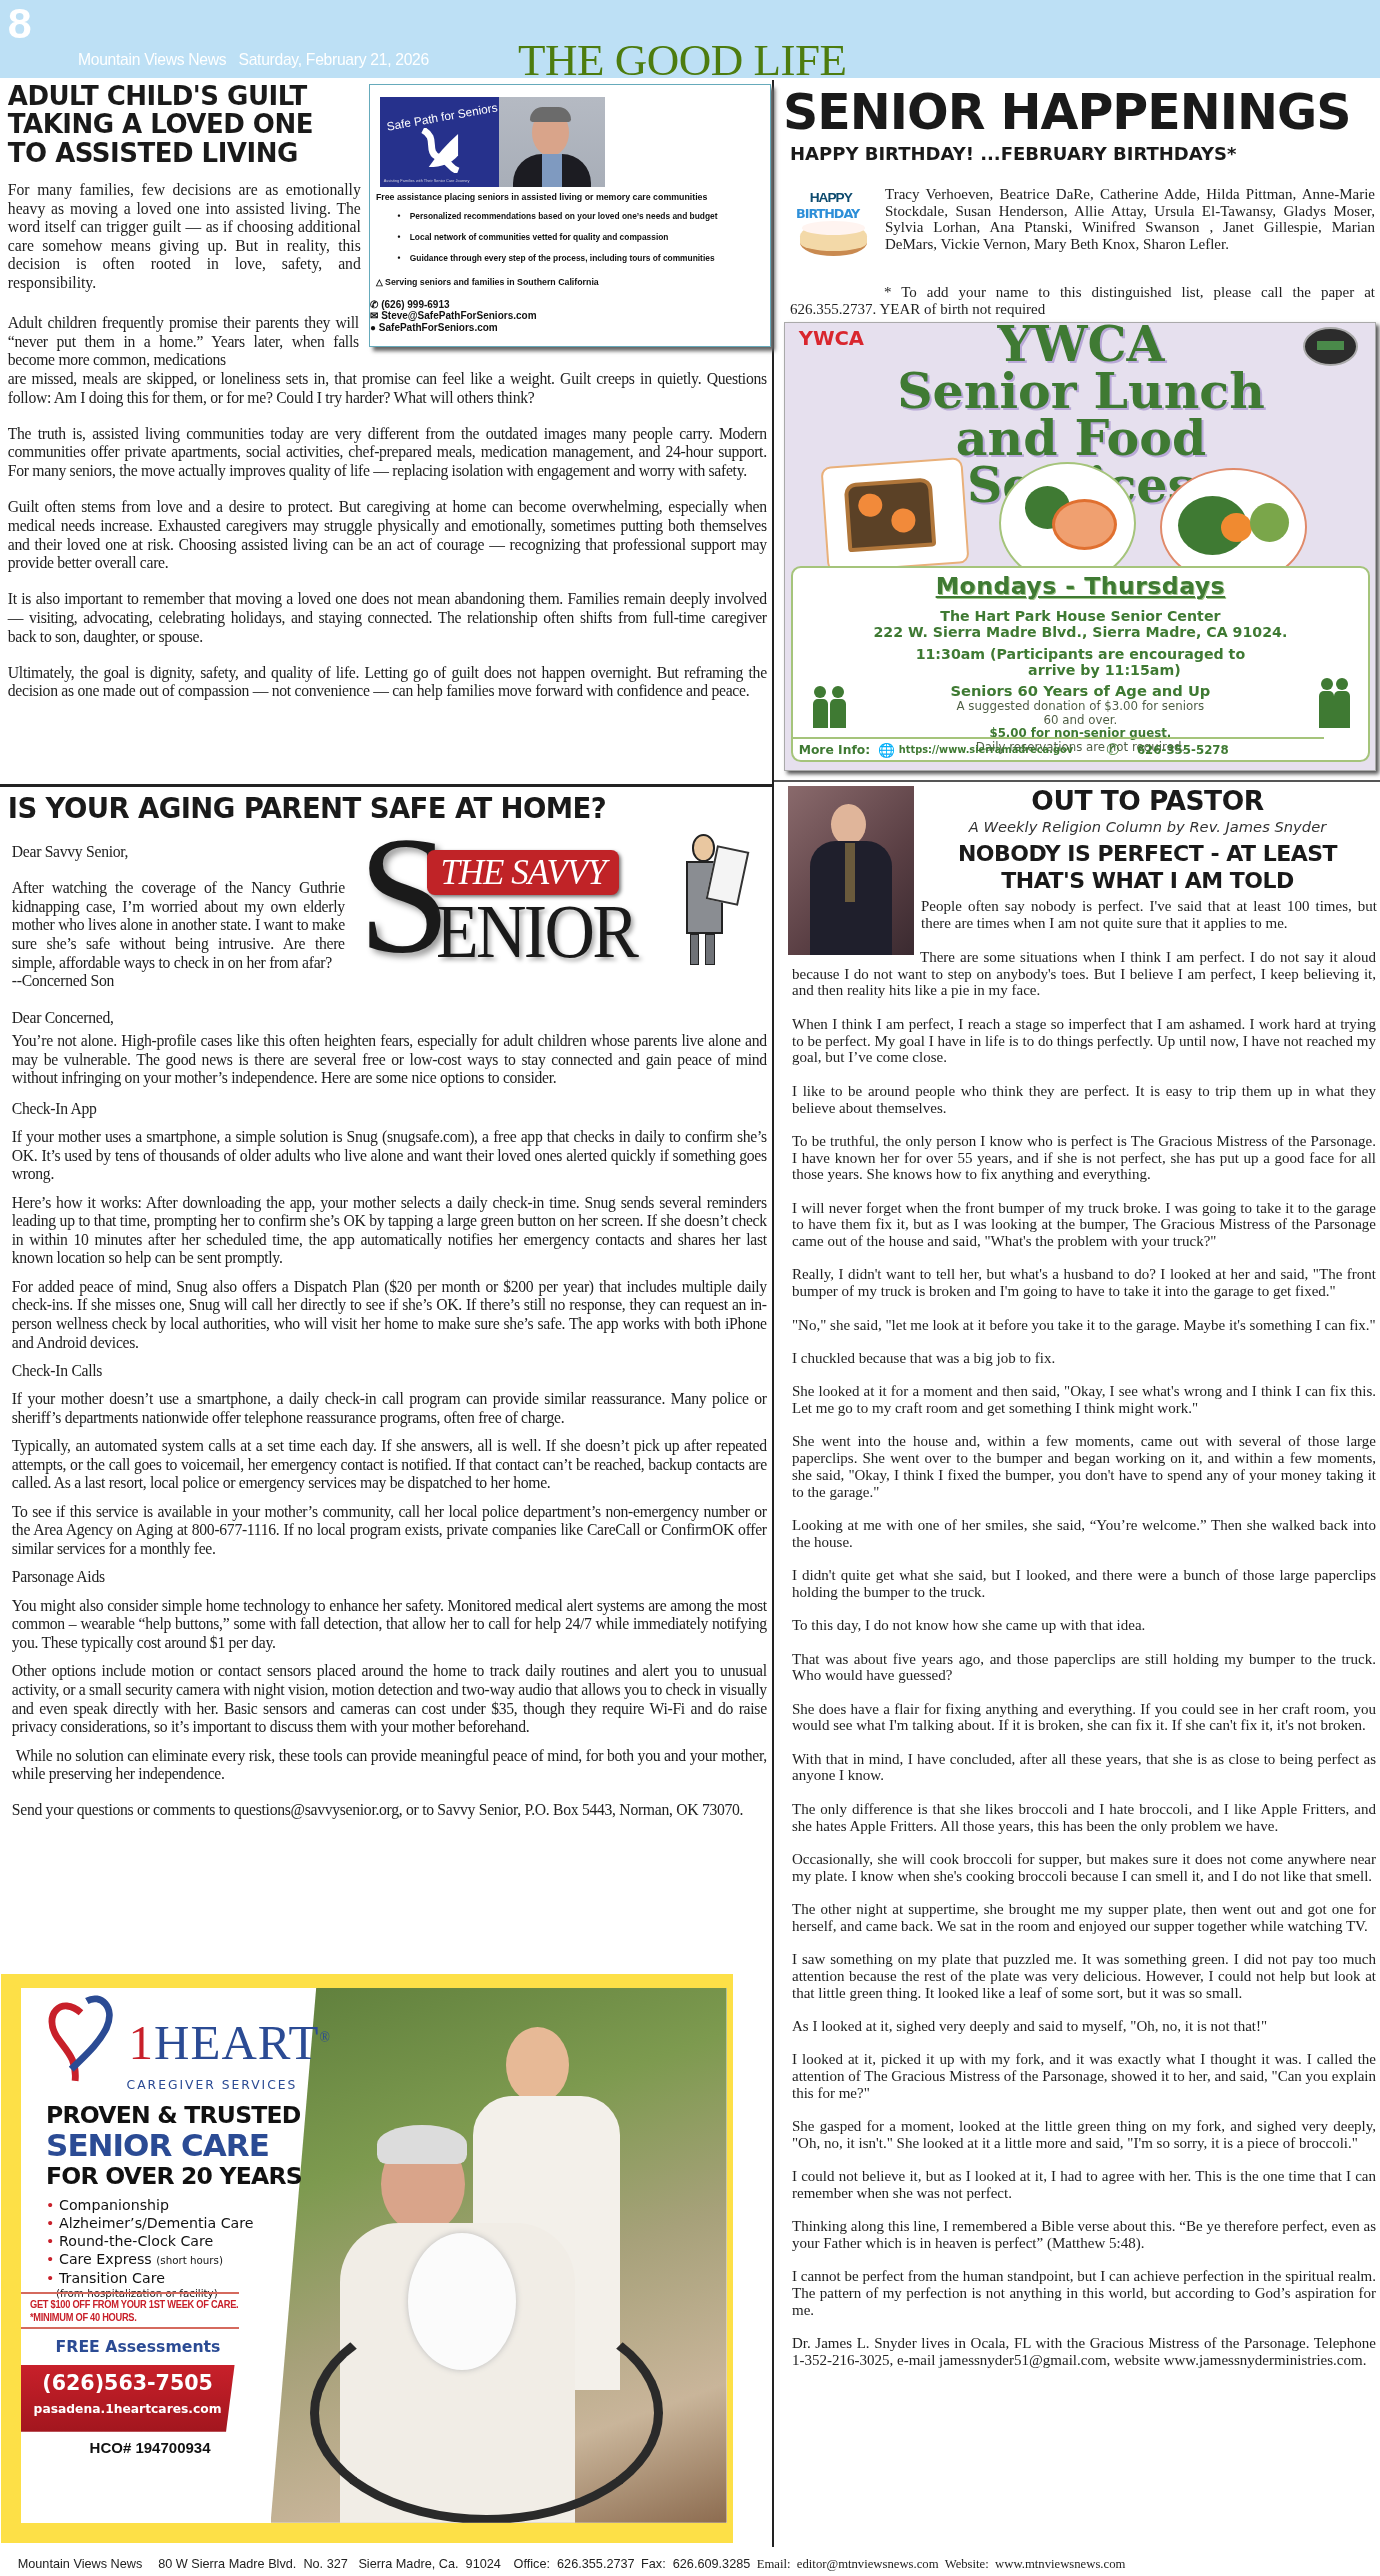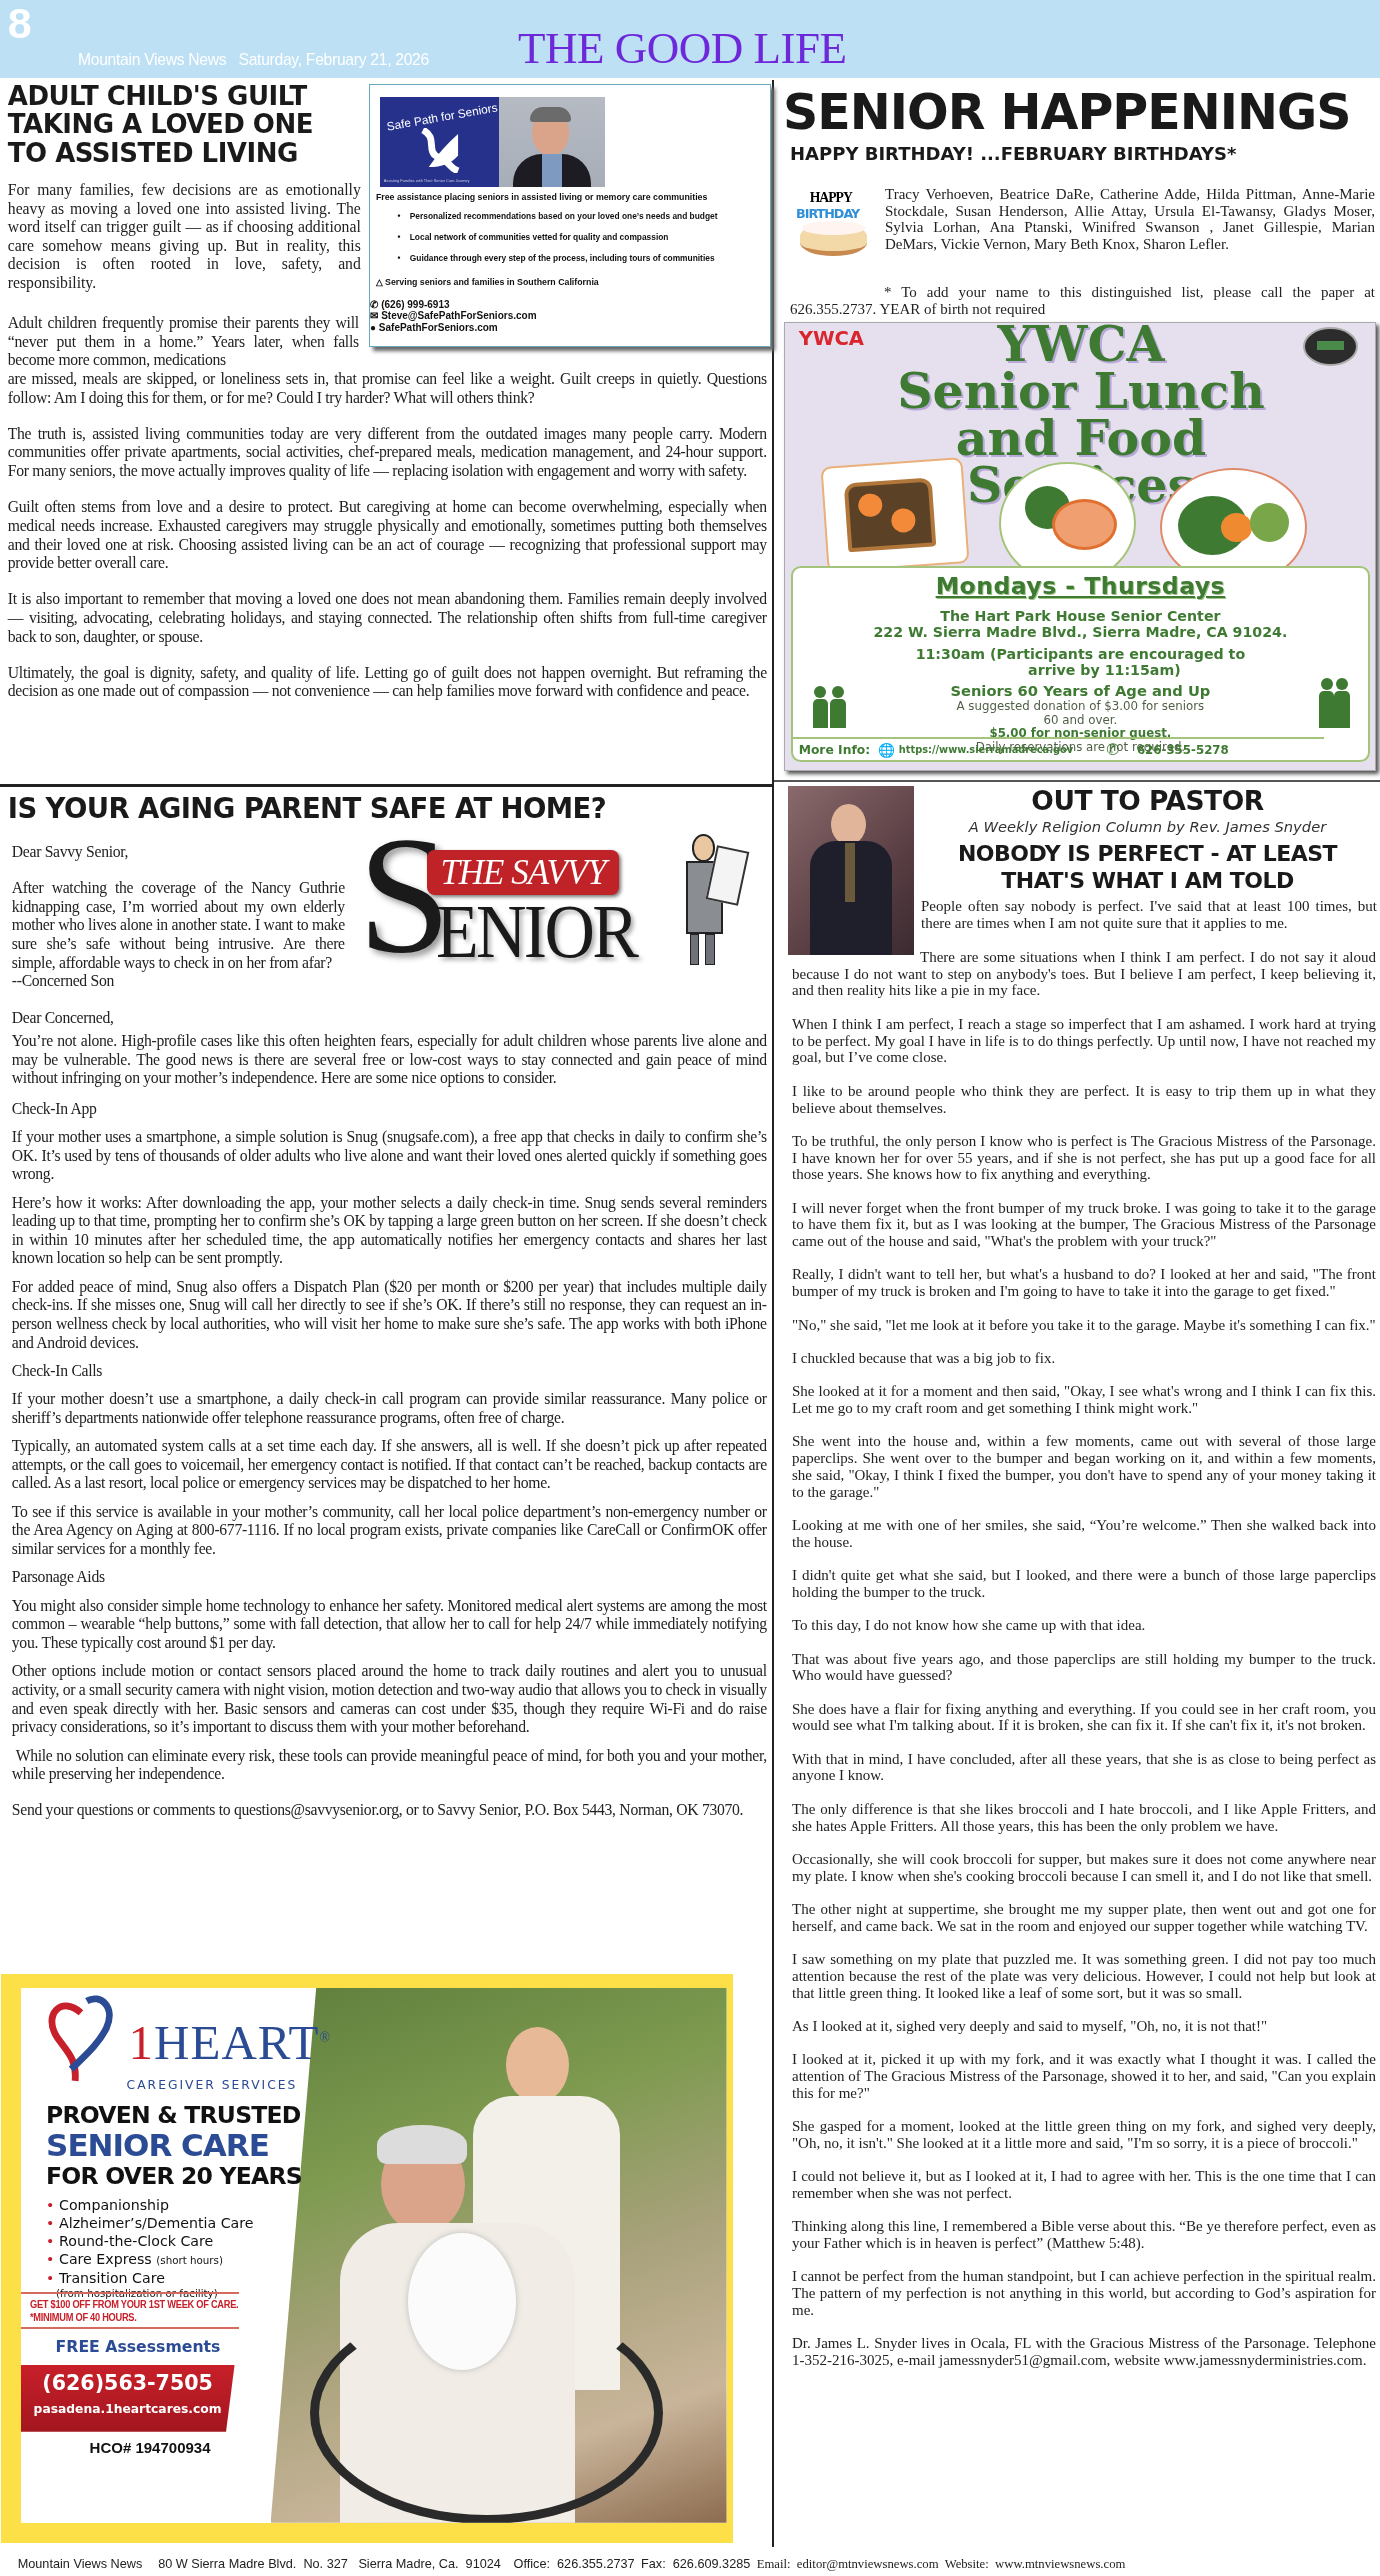--- a/index.html
+++ b/index.html
@@ -2,21 +2,21 @@
 <html><head>
 <meta charset="utf-8">
 <style>
   * { box-sizing: border-box; margin: 0; padding: 0; }
   body { width: 1381px; height: 2576px; background: #fff; position: relative; overflow: hidden; font-family: "Liberation Serif", serif; color: #1a1a1a; }
   .abs { position: absolute; }
   
   #masthead { left: 0; top: 0; width: 1381px; height: 78px; background: #bde0f5; }
   #page-num { left: 7.8px; top: 0; font-family: "Liberation Sans", sans-serif; font-weight: bold; color: #fff; font-size: 43px; line-height: 47px; }
   #paper-date { left: 78px; top: 51px; font-family: "Liberation Sans", sans-serif; font-weight: normal; color: #fff; font-size: 15.7px; letter-spacing: -0.3px; }
-  #section-title { left: 518px; top: 24px; font-family: "Liberation Serif", serif; color: #6d28d9; font-size: 45px; line-height: 49px; letter-spacing: -0.5px; }
+  #section-title { left: 518px; top: 36px; font-family: "Liberation Serif", serif; color: #4d7c0f; font-size: 45px; line-height: 49px; letter-spacing: -0.5px; }
   
   .vrule { background: #222; }
   .hrule { background: #222; }
   
   .hl { font-family: "DejaVu Sans", sans-serif; font-weight: bold; color: #1a1a1a; letter-spacing: -0.5px; }
   .body-text { font-family: "Liberation Serif", serif; font-size: 15px; line-height: 18.6px; text-align: justify; color: #222; }
   .body-text p { margin-bottom: 11.8px; }
   .condensed { letter-spacing: -0.3px; }
   
   #safepath-ad { left: 369px; top: 84px; width: 402px; height: 263px; border: 1px solid #6ab; box-shadow: 3.9px 3.9px 3.9px #666; background: #fff; }
@@ -99,21 +99,21 @@
     <div><span>✉</span> <span>Steve@SafePathForSeniors.com</span></div>
     <div><span>●</span> <span>SafePathForSeniors.com</span></div>
   </div>
 </div>
 
 <div class="abs hl" style="left:783px;top:86px;font-size:49px;line-height:53px;letter-spacing:-1px;">SENIOR HAPPENINGS</div>
 <div class="abs hl" style="left:790px;top:143px;font-size:18px;letter-spacing:0;">HAPPY BIRTHDAY! ...FEBRUARY  BIRTHDAYS*</div>
 <div class="abs" id="cake">
   <div style="position:absolute;left:5.9px;top:37px;width:67px;height:33px;border-radius:50%/40%;background:#f3d9a8;border-bottom:5.9px solid #c98a50;"></div>
   <div style="position:absolute;left:7.8px;top:35px;width:63px;height:13.7px;border-radius:50%;background:#fff4f0;"></div>
-  <div style="position:absolute;left:15.7px;top:3.9px;font-family:Liberation Serif, serif;font-weight:bold;font-size:13.7px;color:#000000;letter-spacing:-1px;">HAPPY</div>
+  <div style="position:absolute;left:15.7px;top:3.9px;font-family:Liberation Sans, sans-serif;font-weight:bold;font-size:13.7px;color:#0c4a6e;letter-spacing:-1px;">HAPPY</div>
   <div style="position:absolute;left:2px;top:19.6px;font-family:'DejaVu Sans',sans-serif;font-weight:bold;font-size:12.7px;color:#2e8fd8;letter-spacing:-1px;">BIRTHDAY</div>
 </div>
 <p class="abs body-text" style="left:885px;top:186px;width:490px;font-size:15px;line-height:16.7px;">Tracy Verhoeven, Beatrice DaRe, Catherine Adde, Hilda Pittman, Anne-Marie Stockdale, Susan Henderson, Allie Attay, Ursula El-Tawansy, Gladys Moser, Sylvia Lorhan, Ana Ptanski, Winifred Swanson , Janet Gillespie, Marian DeMars, Vickie Vernon, Mary Beth Knox, Sharon Lefler.</p>
 <p class="abs body-text" style="left:790px;top:284px;width:585px;font-size:15px;line-height:16.7px;text-indent:94px;">* To add your name to this distinguished list, please call the paper at 626.355.2737.  YEAR of birth not required</p>
 
 <div class="abs" id="ywca-ad">
   <div class="abs" style="left:13.7px;top:3.9px;font-family:'DejaVu Sans',sans-serif;font-weight:bold;font-size:19.6px;color:#d9262e;">YWCA</div>
   <div class="abs" style="left:518px;top:3.9px;width:55px;height:39px;border-radius:50%;background:#2c2c2c;border:2.9px solid #aaa;">
     <div style="position:absolute;left:11.8px;top:11.8px;width:27.5px;height:9.8px;background:#4a8a4a;"></div>
   </div>

